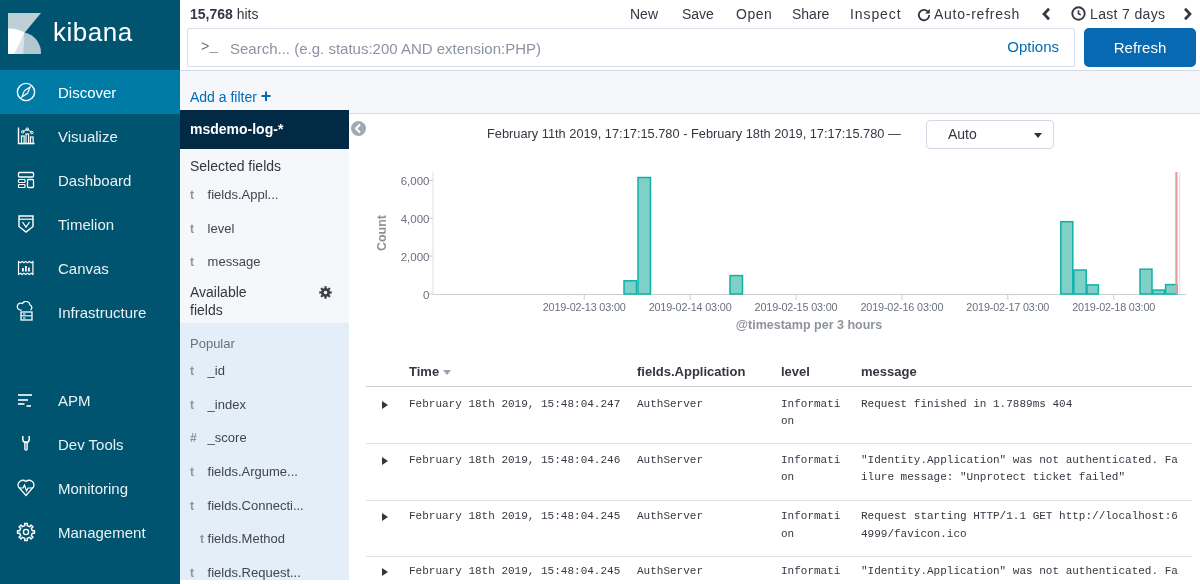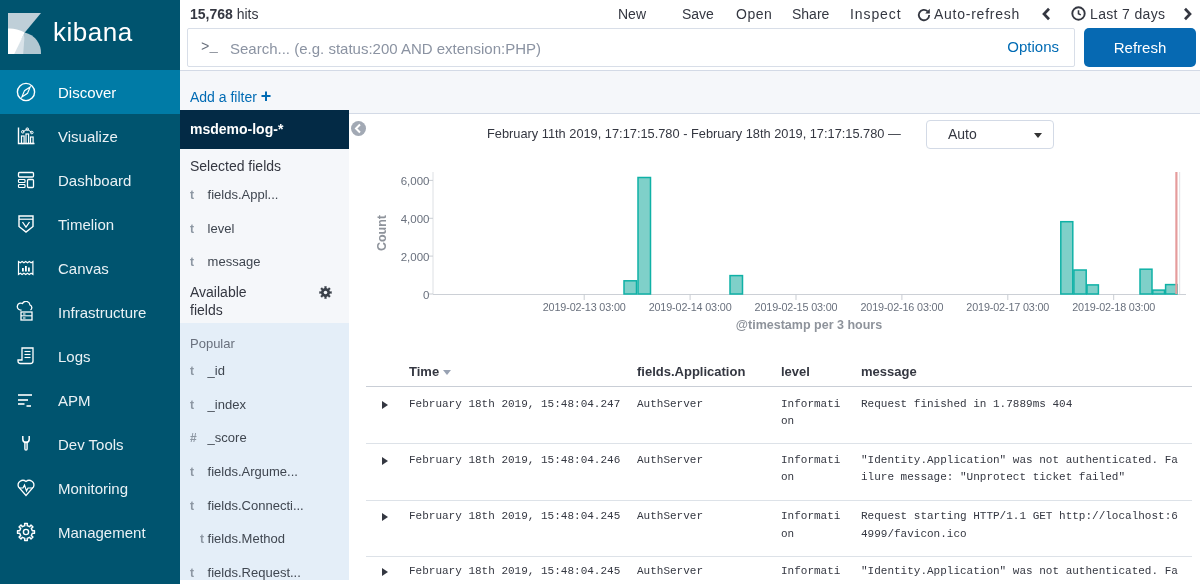--- a/index.html
+++ b/index.html
@@ -97,29 +97,20 @@
   <div class="navitem" style="top:290px;">
       <svg width="22" height="22" viewBox="0 0 22 22">
         <path d="M6.5 9 a3.5 3.5 0 1 1 1-6.5 a4 4 0 0 1 7.5 1.5 a2.8 2.8 0 0 1 .5 5" fill="none" stroke="#fff" stroke-width="1.3"></path>
         <rect x="6" y="11" width="11" height="8" fill="none" stroke="#fff" stroke-width="1.3"></rect>
         <line x1="6" y1="14.8" x2="17" y2="14.8" stroke="#fff" stroke-width="1.1"></line>
         <line x1="8" y1="13" x2="10.5" y2="13" stroke="#fff" stroke-width="1.1"></line>
         <line x1="8" y1="17" x2="10.5" y2="17" stroke="#fff" stroke-width="1.1"></line>
       </svg>
       <span class="lbl">Infrastructure</span>
     </div>
-  <div class="navitem" style="top:334px;">
-      <svg width="22" height="22" viewBox="0 0 22 22">
-        <path d="M7 3 H18 V16 a2.5 2.5 0 0 1 -2.5 2.5 H5.5 A2.5 2.5 0 0 1 3 16 V15 h4 z" fill="none" stroke="#fff" stroke-width="1.3"></path>
-        <line x1="9.5" y1="6.5" x2="15.5" y2="6.5" stroke="#fff" stroke-width="1.1"></line>
-        <line x1="9.5" y1="9.5" x2="15.5" y2="9.5" stroke="#fff" stroke-width="1.1"></line>
-        <line x1="9.5" y1="12.5" x2="15.5" y2="12.5" stroke="#fff" stroke-width="1.1"></line>
-      </svg>
-      <span class="lbl">Logs</span>
-    </div>
   <div class="navitem" style="top:378px;">
       <svg width="22" height="22" viewBox="0 0 22 22">
         <line x1="3" y1="6" x2="17" y2="6" stroke="#fff" stroke-width="1.6"></line>
         <line x1="3" y1="11" x2="13" y2="11" stroke="#fff" stroke-width="1.6"></line>
         <line x1="3" y1="15" x2="9.5" y2="15" stroke="#fff" stroke-width="1.6"></line>
         <line x1="11.5" y1="17" x2="16" y2="17" stroke="#fff" stroke-width="1.6"></line>
       </svg>
       <span class="lbl">APM</span>
     </div>
   <div class="navitem" style="top:422px;">
@@ -139,21 +130,21 @@
   <div class="navitem" style="top:510px;">
       <svg width="22" height="22" viewBox="0 0 22 22">
         <path d="M9.59,2.52 L12.41,2.52 L12.18,4.71 L14.62,5.72 L16.00,4.00 L18.00,6.00 L16.28,7.38 L17.29,9.82 L19.48,9.59 L19.48,12.41 L17.29,12.18 L16.28,14.62 L18.00,16.00 L16.00,18.00 L14.62,16.28 L12.18,17.29 L12.41,19.48 L9.59,19.48 L9.82,17.29 L7.38,16.28 L6.00,18.00 L4.00,16.00 L5.72,14.62 L4.71,12.18 L2.52,12.41 L2.52,9.59 L4.71,9.82 L5.72,7.38 L4.00,6.00 L6.00,4.00 L7.38,5.72 L9.82,4.71 Z" fill="none" stroke="#fff" stroke-width="1.4" stroke-linejoin="round"></path>
         <circle cx="11" cy="11" r="2.6" fill="none" stroke="#fff" stroke-width="1.4"></circle>
       </svg>
       <span class="lbl">Management</span>
     </div>
 </div>
 <div id="topbar">
   <div class="toplink" style="left:10px;"><b>15,768</b> hits</div>
-  <div class="toplink" style="left:438px;">New</div>
+  <div class="toplink" style="left:450px;">New</div>
   <div class="toplink" style="left:502px;">Save</div>
   <div class="toplink" style="left:556px;letter-spacing:0.5px;">Open</div>
   <div class="toplink" style="left:612px;">Share</div>
   <div class="toplink" style="left:670px;letter-spacing:0.9px;">Inspect</div>
   <svg class="abs" style="left:737px;top:8px;" width="14" height="14" viewBox="0 0 14 14">
       <path d="M12.2 7a5.2 5.2 0 1 1-1.6-3.7" fill="none" stroke="#343741" stroke-width="1.8"></path>
       <polygon points="12.8,0.8 12.8,5.4 8.2,5.4" fill="#343741"></polygon>
     </svg>
   <div class="toplink" style="left:754px;letter-spacing:0.75px;">Auto-refresh</div>
   <svg class="abs" style="left:861px;top:7px;" width="10" height="14" viewBox="0 0 10 14">

